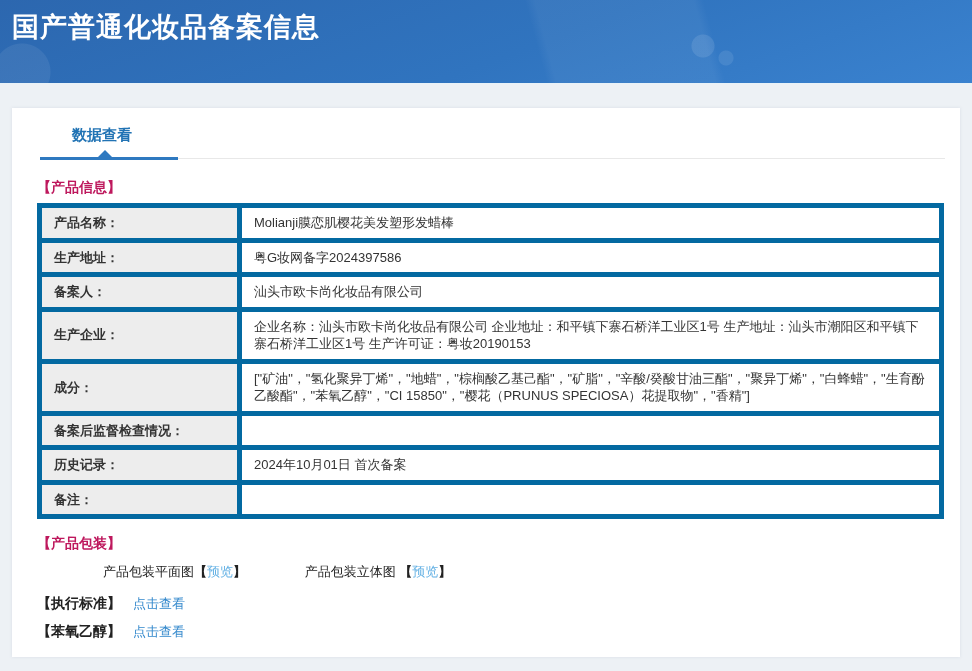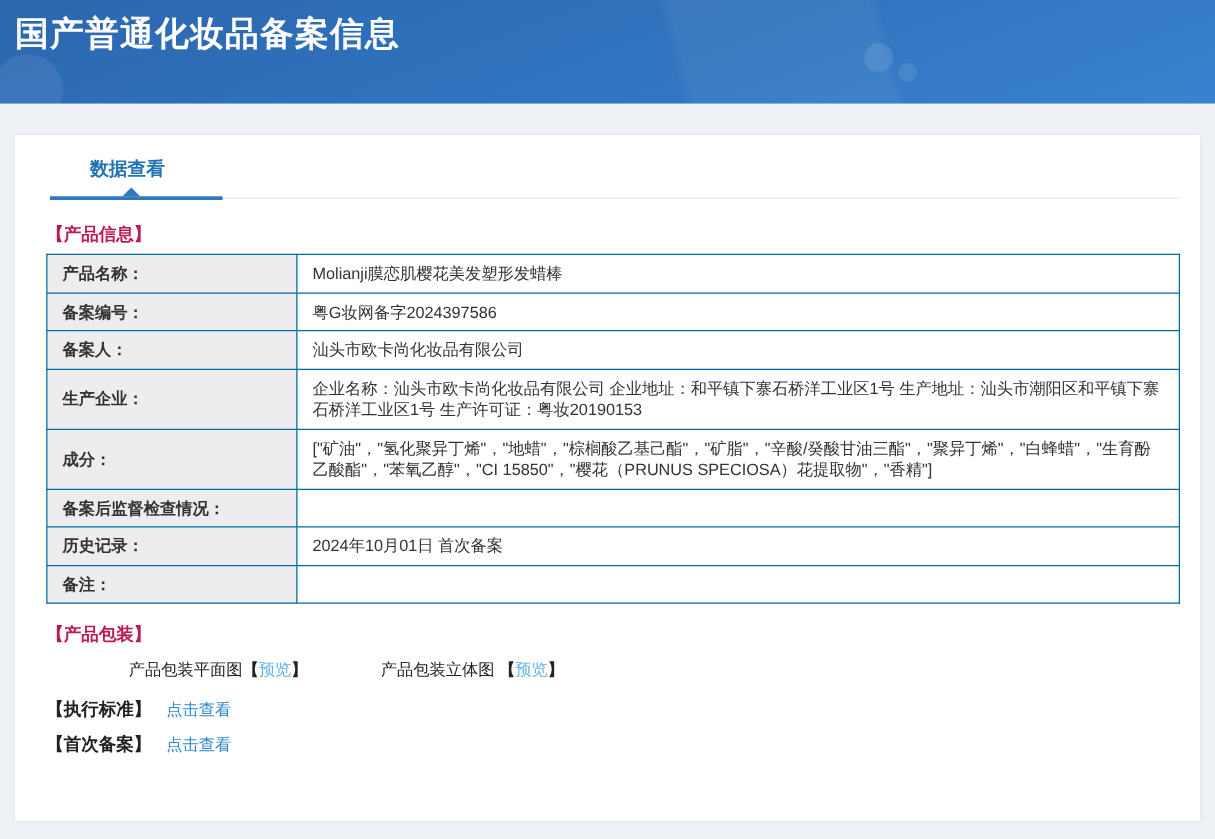--- a/index.html
+++ b/index.html
@@ -73,21 +73,21 @@
     color: #be185d;
   }
   
   table.info {
     margin-left: 25px;
     width: 907px;
     border-collapse: collapse;
     table-layout: fixed;
   }
   table.info td {
-    border: 1px solid #0369a1;
+    border: 5px solid #0369a1;
     font-size: 13px;
     color: #333333;
     padding: 6px 12px;
     line-height: 1.35;
     vertical-align: middle;
     word-break: break-all;
   }
   table.info td.lbl {
     width: 200px;
     background: #ededed;
@@ -140,21 +140,21 @@
 
   <div class="section-title">【产品信息】</div>
 
   <table class="info">
     <tbody>
       <tr>
         <td class="lbl">产品名称：</td>
         <td>Molianji膜恋肌樱花美发塑形发蜡棒</td>
       </tr>
       <tr>
-        <td class="lbl">备案编号：</td>
+        <td class="lbl">生产地址：</td>
         <td>粤G妆网备字2024397586</td>
       </tr>
       <tr>
         <td class="lbl">备案人：</td>
         <td>汕头市欧卡尚化妆品有限公司</td>
       </tr>
       <tr>
         <td class="lbl">生产企业：</td>
         <td>企业名称：汕头市欧卡尚化妆品有限公司 企业地址：和平镇下寨石桥洋工业区1号 生产地址：汕头市潮阳区和平镇下寨石桥洋工业区1号 生产许可证：粤妆20190153</td>
       </tr>
@@ -186,16 +186,16 @@
     <span class="pack-item">
       <span>产品包装立体图 </span> <span class="bracket">【</span><a class="preview">预览</a><span class="bracket">】</span>
     </span>
   </div>
 
   <div class="link-row">
     <span class="row-title">【执行标准】</span><a class="view-link">点击查看</a>
   </div>
 
   <div class="link-row" style="margin-top:10px;">
-    <span class="row-title">【首次备案】</span><a class="view-link">点击查看</a>
+    <span class="row-title">【苯氧乙醇】</span><a class="view-link">点击查看</a>
   </div>
 
 </div>
 
 </body></html>

